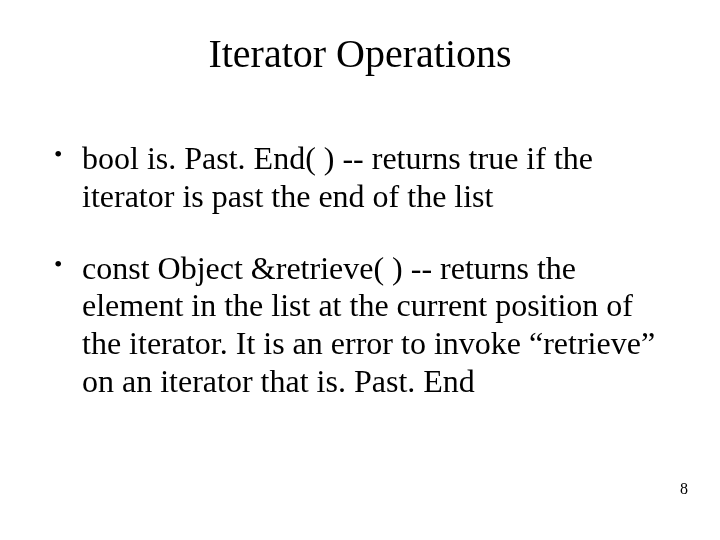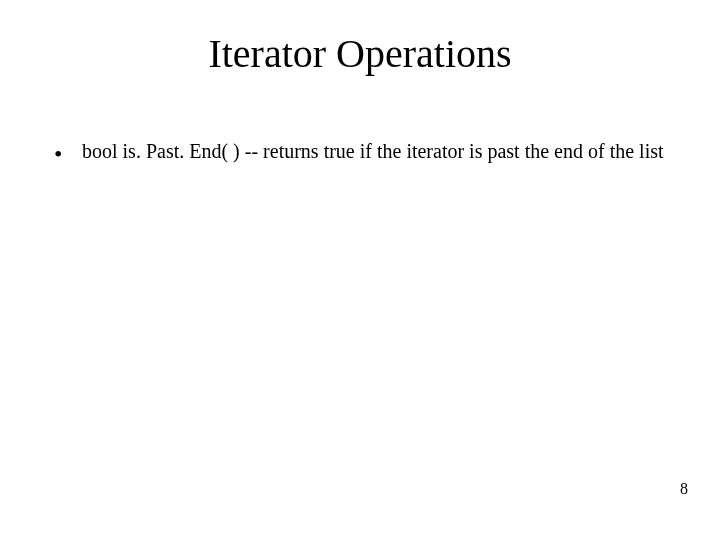--- a/index.html
+++ b/index.html
@@ -32,21 +32,21 @@
     left: 54px;
     width: 612px;
   }
   ul.bullets {
     list-style: none;
     margin: 0;
     padding: 0;
   }
   ul.bullets > li {
     position: relative;
-    font-size: 20px;
+    font-size: 32px;
     line-height: 1.18;
     padding-left: 28px;
     margin-bottom: 34px;
   }
   ul.bullets > li::before {
     content: "•";
     position: absolute;
     left: 0;
     top: 0;
     font-size: 24px;
@@ -62,17 +62,18 @@
 </style>
 </head>
 <body>
 
 <div class="slide">
   <div class="title">Iterator Operations</div>
 
   <div class="body">
     <ul class="bullets">
       <li>bool is. Past. End( ) -- returns true if the iterator is past the end of the list</li>
+      <li>const Object &amp;retrieve( ) -- returns the element in the list at the current position of the iterator.  It is an error to invoke “retrieve” on an iterator that is. Past. End</li>
     </ul>
   </div>
 
   <div class="pagenum">8</div>
 </div>
 
 </body></html>

